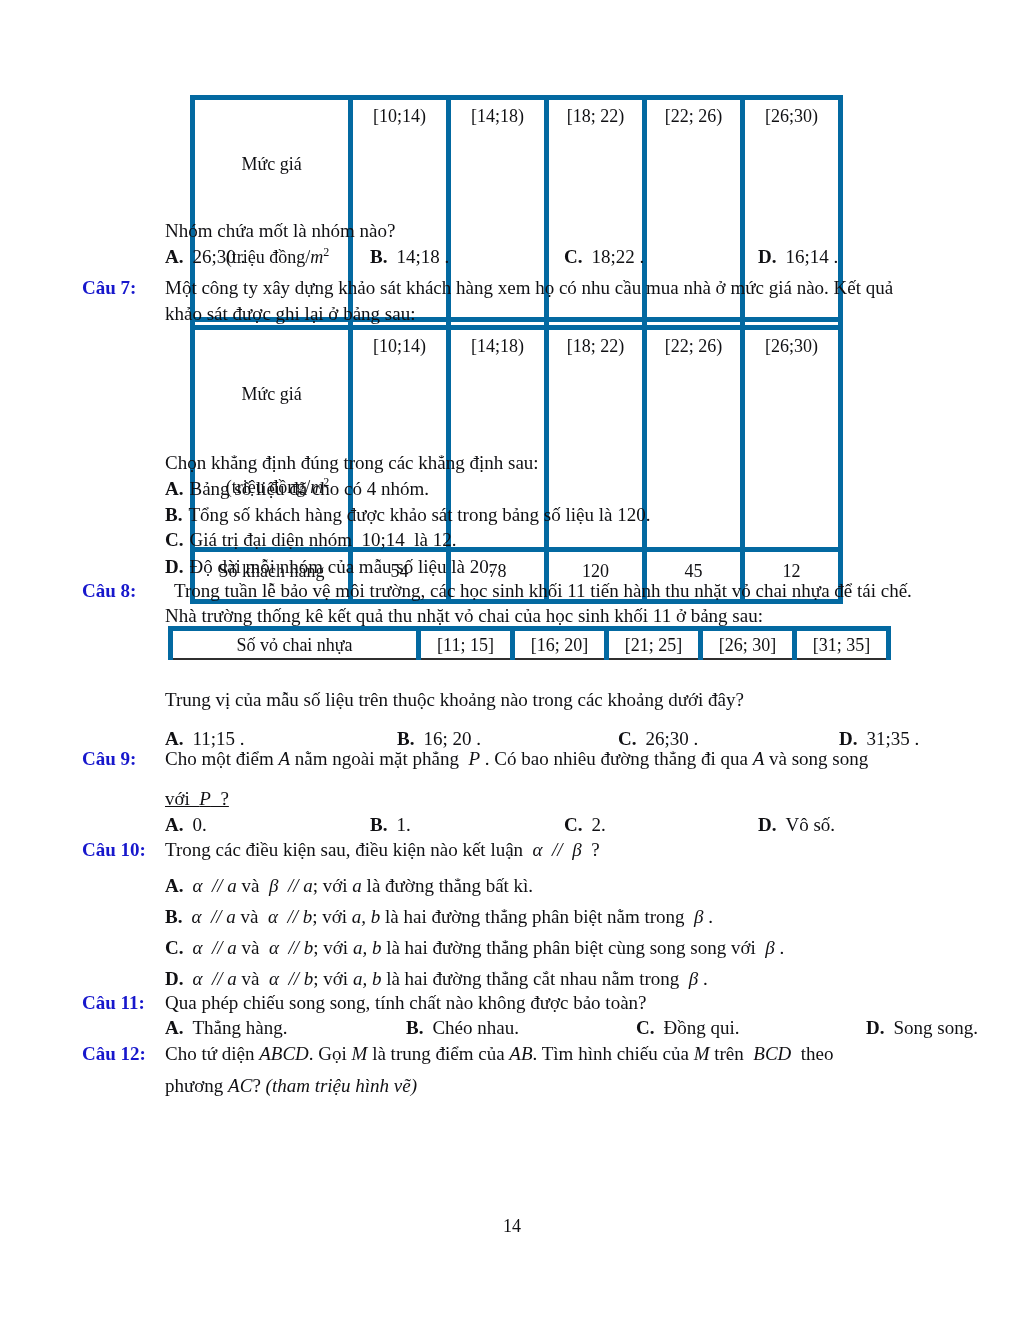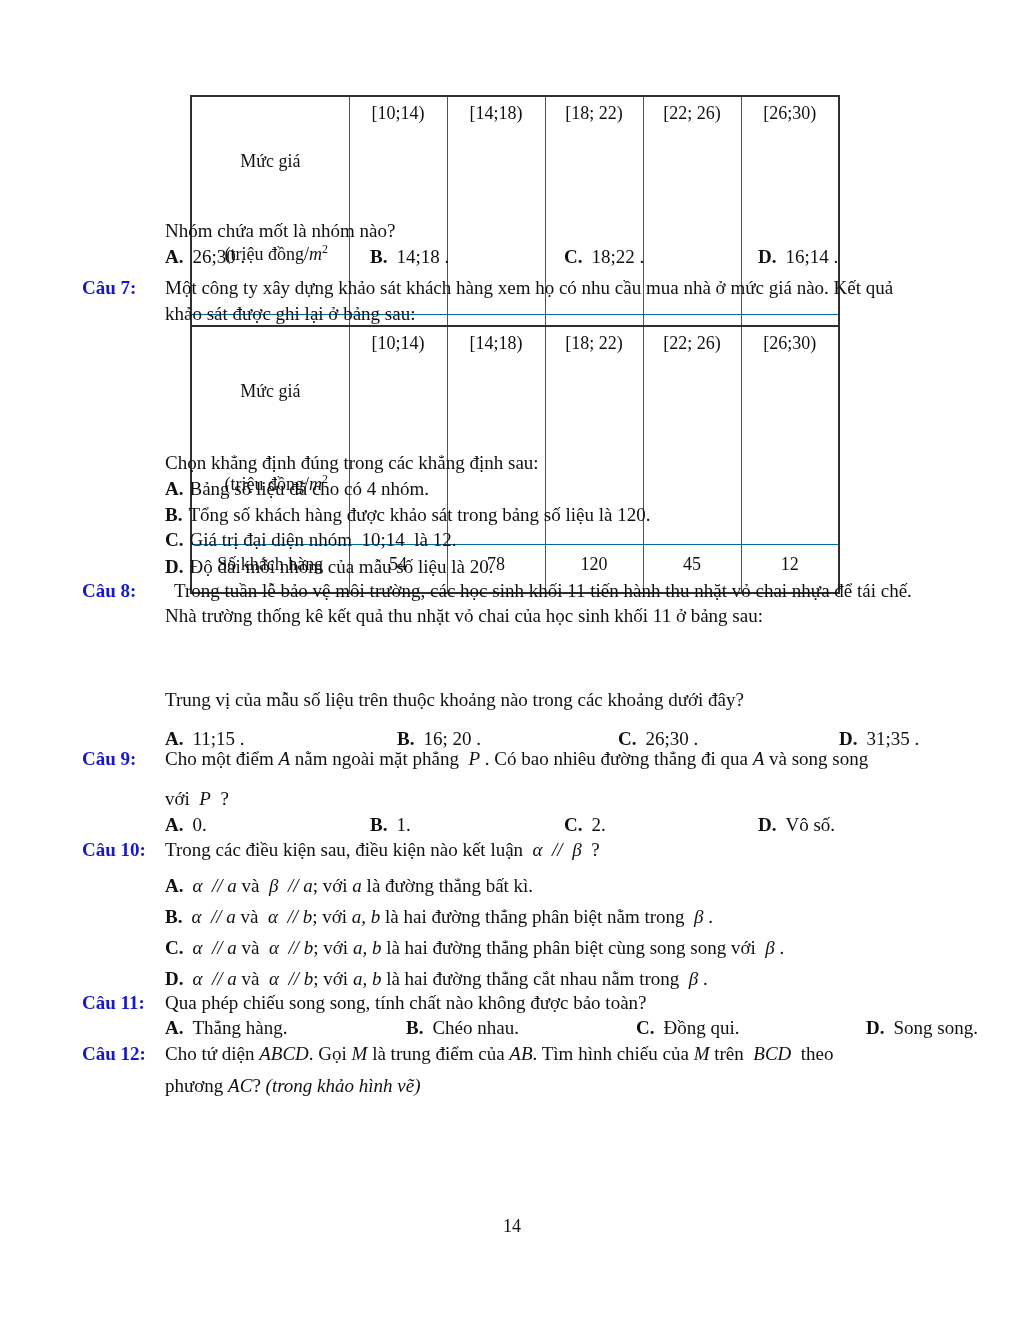--- a/index.html
+++ b/index.html
@@ -13,21 +13,21 @@
   .qlabel { font-weight:bold; color:var(--accent,#1717cc); }
   .mi { font-style:italic; }
   .ltr { font-weight:bold; margin-right:9px; }
   .otxt, .rich span { white-space:pre; }
 
   
   .optrow { display:grid; grid-template-columns:205px 194px 194px auto; width:800px; }
 
   
   table.tbl { border-collapse:collapse; table-layout:fixed; background:#fff; }
-  table.tbl td { border:1px solid #0369a1; text-align:center; padding:0 3px; font-size:18px; }
+  table.tbl td { border:5px solid #0369a1; text-align:center; padding:0 3px; font-size:18px; }
   .t-price { border:2px solid #2f2f2f; }
   .t-price col.c0 { width:158px; }
   .t-price col.cn { width:98px; }
   .t-price tr.r1 td { height:76px; vertical-align:top; padding-top:4px; }
   .t-price tr.r2 td { height:40px; vertical-align:top; padding-top:7px; }
   .t-price .unit { text-align:center; padding-left:12px; margin-top:16px; }
   .t-price sup { font-size:12px; }
 
   
   .t-chai { border:2px solid #2f2f2f; }
@@ -111,36 +111,43 @@
     <div class="abs" style="top:555px; left:165px;"><span class="ltr" style="margin-right:6px;">D.</span><span class="otxt">Độ dài mỗi nhóm của mẫu số liệu là 20.</span></div>
   </section>
 
   <section>
     <div class="abs qlabel" style="top:579px; left:82px;">Câu 8:</div>
     <div class="abs" style="top:579px; left:174px;text-align:center;">Trong tuần lễ bảo vệ môi trường, các học sinh khối 11 tiến hành thu nhặt vỏ chai nhựa để tái chế.</div>
     <div class="abs" style="top:604px; left:165px;">Nhà trường thống kê kết quả thu nhặt vỏ chai của học sinh khối 11 ở bảng sau:</div>
 
     <table class="tbl t-chai abs" style="top:626px; left:168px;">
       <colgroup><col class="c0"><col class="cn"><col class="cn"><col class="cn"><col class="cn"><col class="cn"></colgroup>
-      <tbody>
+      <tbody><tr class="r1">
+        <td>Số vỏ chai nhựa</td>
+        <td>[11; 15]</td>
+        <td>[16; 20]</td>
+        <td>[21; 25]</td>
+        <td>[26; 30]</td>
+        <td>[31; 35]</td>
+      </tr>
     </tbody></table>
 
     <div class="abs" style="top:688px; left:165px;">Trung vị của mẫu số liệu trên thuộc khoảng nào trong các khoảng dưới đây?</div>
     <div class="abs optrow" style="top:727px; left:165px;gap:27px;">
       <div><span class="ltr">A.</span><span class="otxt">11;15 .</span></div>
       <div><span class="ltr">B.</span><span class="otxt">16; 20 .</span></div>
       <div><span class="ltr">C.</span><span class="otxt">26;30 .</span></div>
       <div><span class="ltr">D.</span><span class="otxt">31;35 .</span></div>
     </div>
   </section>
 
   <section>
     <div class="abs qlabel" style="top:747px; left:82px;">Câu 9:</div>
     <div class="abs rich" style="top:747px; left:165px;"><span>Cho một điểm </span><span class="mi">A</span><span> nằm ngoài mặt phẳng  </span><span class="mi">P</span><span> . Có bao nhiêu đường thẳng đi qua </span><span class="mi">A</span><span> và song song</span></div>
-    <div class="abs rich" style="top:787px; left:165px;"><span>với  </span><span class="mi">P</span><span>  ?</span></div>
+    <div class="abs rich" style="top:787px; left:165px;text-decoration:underline;"><span>với  </span><span class="mi">P</span><span>  ?</span></div>
     <div class="abs optrow" style="top:813px; left:165px;">
       <div><span class="ltr">A.</span><span class="otxt">0.</span></div>
       <div><span class="ltr">B.</span><span class="otxt">1.</span></div>
       <div><span class="ltr">C.</span><span class="otxt">2.</span></div>
       <div><span class="ltr">D.</span><span class="otxt">Vô số.</span></div>
     </div>
   </section>
 
   <section>
     <div class="abs qlabel" style="top:838px; left:82px;">Câu 10:</div>
@@ -158,17 +165,17 @@
       <div><span class="ltr">A.</span><span class="otxt">Thẳng hàng.</span></div>
       <div><span class="ltr">B.</span><span class="otxt">Chéo nhau.</span></div>
       <div><span class="ltr">C.</span><span class="otxt">Đồng qui.</span></div>
       <div><span class="ltr">D.</span><span class="otxt">Song song.</span></div>
     </div>
   </section>
 
   <section>
     <div class="abs qlabel" style="top:1042px; left:82px;">Câu 12:</div>
     <div class="abs rich" style="top:1042px; left:165px;"><span>Cho tứ diện </span><span class="mi">ABCD</span><span>. Gọi </span><span class="mi">M</span><span> là trung điểm của </span><span class="mi">AB</span><span>. Tìm hình chiếu của </span><span class="mi">M</span><span> trên  </span><span class="mi">BCD</span><span>  theo</span></div>
-    <div class="abs rich" style="top:1074px; left:165px;"><span>phương </span><span class="mi">AC</span><span>? </span><span class="mi">(trong khảo hình vẽ)</span></div>
+    <div class="abs rich" style="top:1074px; left:165px;"><span>phương </span><span class="mi">AC</span><span>? </span><span class="mi">(tham triệu hình vẽ)</span></div>
   </section>
 
   <div class="pagenum">14</div>
 </div>
 
 </body></html>

